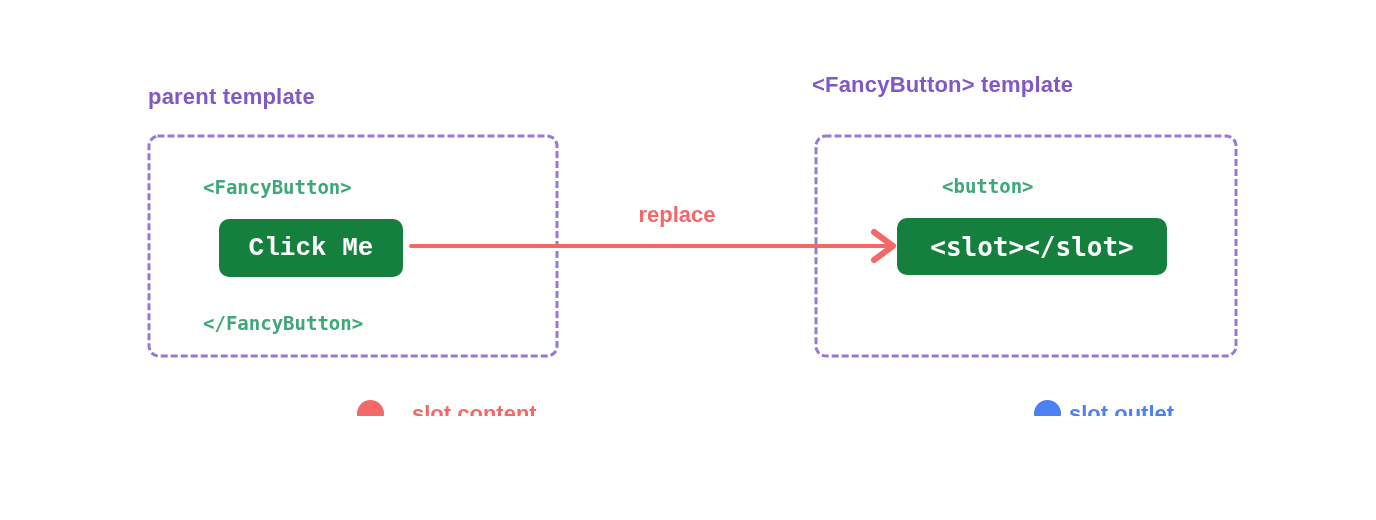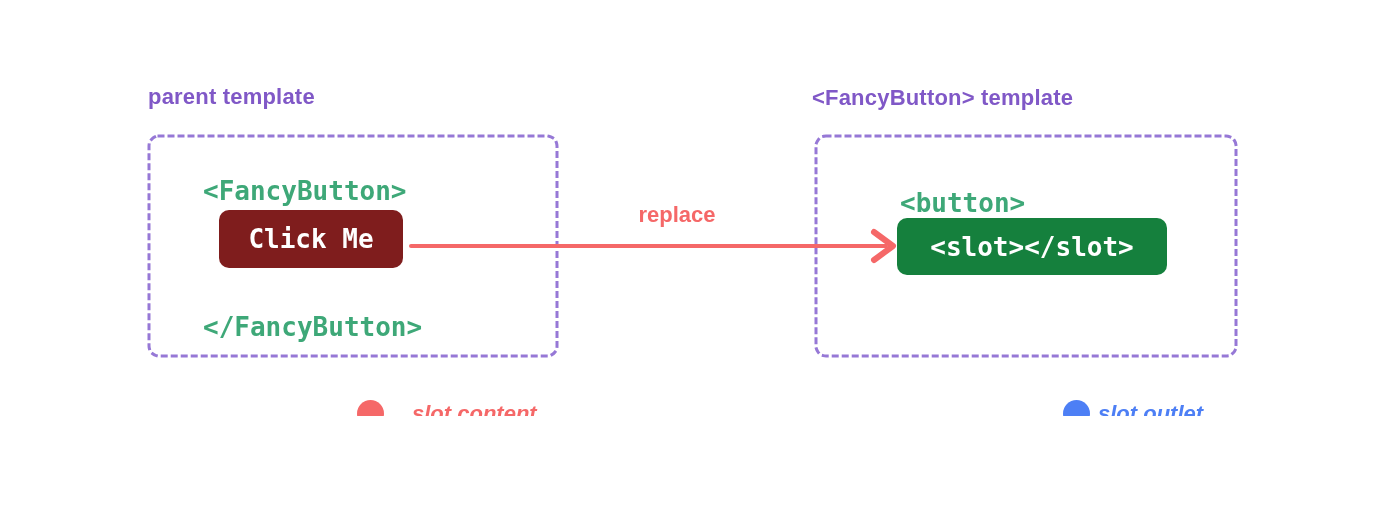--- a/index.html
+++ b/index.html
@@ -24,49 +24,50 @@
   }
   .panel-title {
     position: absolute;
     font-size: 22px;
     font-weight: bold;
     color: #8058c7;
     white-space: nowrap;
     letter-spacing: 0.2px;
   }
   .title-left  { left: 148px; top: 84px; }
-  .title-right { left: 812px; top: 85px; }
+  .title-right { left: 812px; top: 72px; }
   .code {
     position: absolute;
     font-family: "DejaVu Sans Mono", monospace;
-    font-size: 26px;
+    font-size: 19px;
     font-weight: bold;
     color: #3ea878;
     white-space: nowrap;
   }
   .code-l-open  { left: 203px; top: 176px; }
   .code-l-close { left: 203px; top: 312px; }
-  .code-r-open  { left: 900px; top: 175px; margin-top: 13px; }
+  .code-r-open  { left: 942px; top: 175px; }
   .code-r-close { left: 900px; top: 294px; }
   .chip {
     position: absolute;
     display: flex;
     align-items: center;
     justify-content: center;
     border-radius: 10px;
     font-family: "DejaVu Sans Mono", monospace;
     font-size: 26px;
     font-weight: bold;
     color: #ffffff;
     white-space: nowrap;
   }
   .chip-red {
-    left: 219px; top: 210px;
+    left: 219px; top: 219px;
     width: 184px; height: 58px;
-    background: #7f1d1d;
+    background: #15803d;
+    font-family: Liberation Mono, monospace;
   }
   .chip-blue {
     left: 897px; top: 218px;
     width: 270px; height: 57px;
     background: #15803d;
   }
   .arrow-label {
     position: absolute;
     left: 597px; top: 202px;
     width: 160px;
@@ -75,33 +76,32 @@
     font-weight: bold;
     color: #f56868;
   }
   .legend {
     position: absolute;
     display: flex;
     align-items: center;
     gap: 28px;
   }
   .legend-left  { left: 357px;  top: 400px; }
-  .legend-right { left: 1063px; top: 400px; gap: 8px; }
+  .legend-right { left: 1034px; top: 400px; gap: 8px; }
   .legend-dot {
     width: 27px;
     height: 27px;
     border-radius: 50%;
   }
   .dot-red  { background: #f56868; }
   .dot-blue { background: #4d7ff5; }
   .legend-text {
     font-size: 22px;
     font-weight: bold;
     white-space: nowrap;
-    font-style: italic;
   }
   .legend-text-red  { color: #f56868; }
   .legend-text-blue { color: #4d7ff5; }
 </style>
 </head>
 <body>
 
 <div class="canvas">
 
   <svg class="shape-layer" viewBox="0 0 1376 520">

